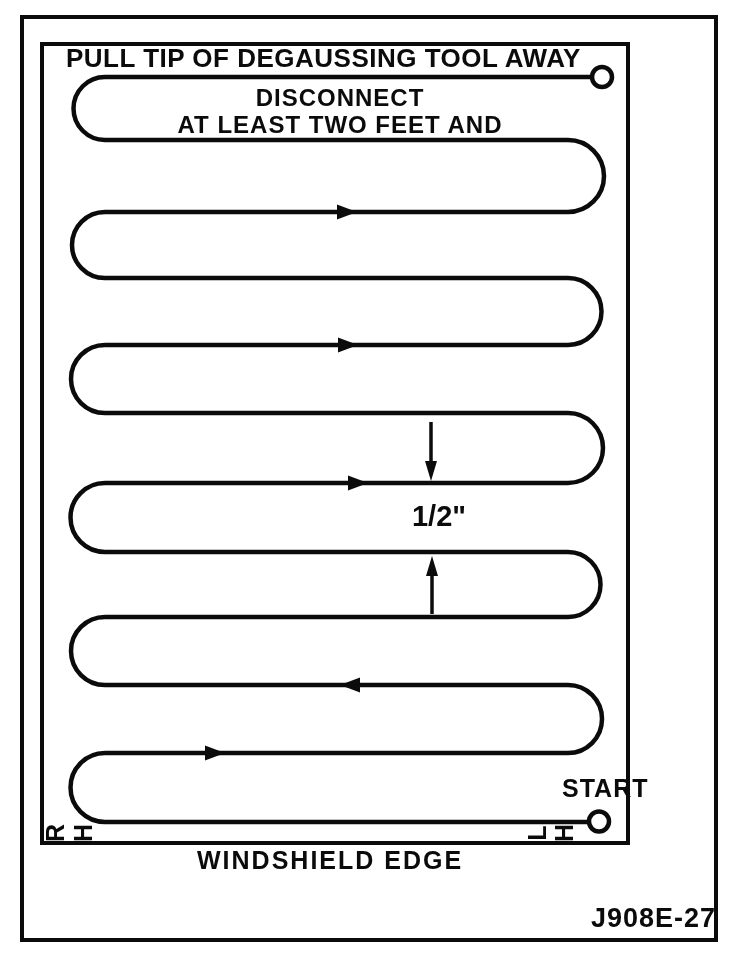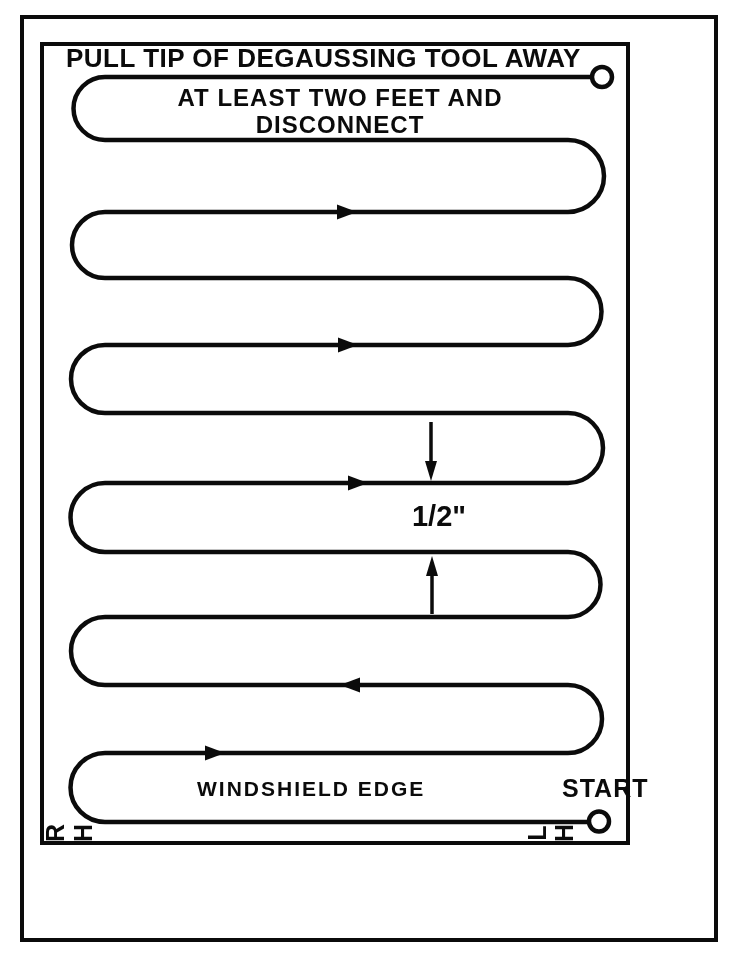--- a/index.html
+++ b/index.html
@@ -20,21 +20,21 @@
   svg.pattern { position:absolute; left:0; top:0; }
   .label { position:absolute; font-weight:bold; white-space:nowrap; line-height:1; }
   .instruction-line-1 { left:66px; top:45px; font-size:26px; letter-spacing:0.5px; }
   .instruction-block {
     position:absolute; left:134px; top:84px; width:412px;
     text-align:center; font-weight:bold; font-size:24px;
     line-height:27px; letter-spacing:1px;
   }
   .spacing-label { left:396px; top:502px; width:86px; text-align:center; font-size:29px; }
   .start-label { left:515px; top:776px; font-size:25px; letter-spacing:1px;margin-left:47px; }
-  .windshield-edge-label { left:197px; top:778px; font-size:21px; letter-spacing:2px; }
+  .windshield-edge-label { left:197px; top:848px; font-size:25px; letter-spacing:2px; }
   .figure-id { left:591px; top:905px; font-size:27px; letter-spacing:1px; }
   .edge-marker {
     position:absolute; font-weight:bold; font-size:25px; line-height:1;
     transform:translate(-50%,-50%) rotate(-90deg); transform-origin:center;
   }
   .marker-r  { left:55px;  top:833px; }
   .marker-h1 { left:83px;  top:833px; }
   .marker-l  { left:537px; top:833px; }
   .marker-h2 { left:564px; top:833px; }
 </style>
@@ -76,29 +76,30 @@
       <polygon points="432,556 426,576 438,576" fill="#0b0b0b"></polygon>
     </g>
 
     <circle cx="602" cy="77" r="10" fill="#ffffff" stroke="#0b0b0b" stroke-width="4.5"></circle>
     <circle cx="599" cy="821.5" r="10" fill="#ffffff" stroke="#0b0b0b" stroke-width="4.5"></circle>
   </svg>
 
   <div class="label instruction-line-1">PULL TIP OF DEGAUSSING TOOL AWAY</div>
 
   <div class="instruction-block">
+    <div>DISCONNECT</div>
     <div>AT LEAST TWO FEET AND</div>
-    <div>DISCONNECT</div>
   </div>
 
   <div class="label spacing-label">1/2"</div>
 
   <div class="label start-label">START</div>
 
   <div class="label windshield-edge-label">WINDSHIELD EDGE</div>
 
   <span class="edge-marker marker-r">R</span>
   <span class="edge-marker marker-h1">H</span>
   <span class="edge-marker marker-l">L</span>
   <span class="edge-marker marker-h2">H</span>
 
+  <div class="label figure-id">J908E-27</div>
 
 </div>
 
 </body></html>

